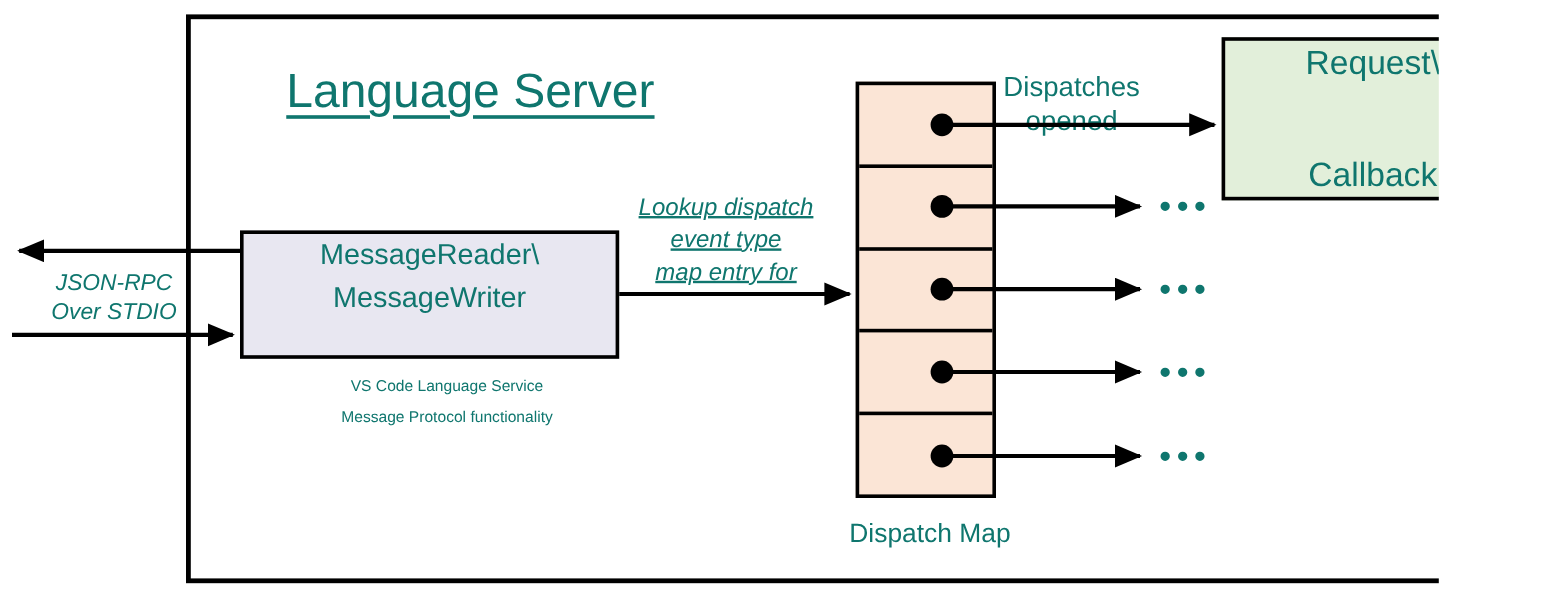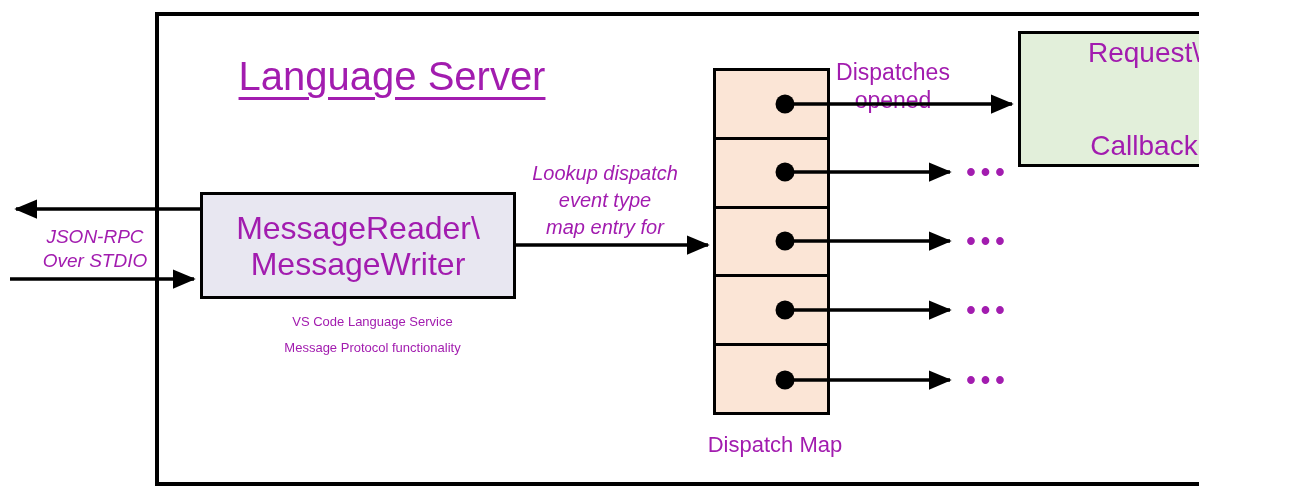--- a/index.html
+++ b/index.html
@@ -1,47 +1,47 @@
 <!DOCTYPE html>
 <html style="--message-box-fill: #E8E7F1; --dispatch-map-fill: #FBE5D6; --callback-box-fill: #E2EFDA; --line-color: #000000;"><head>
 <meta charset="utf-8">
 <style>
   html,body{margin:0;padding:0;background:#ffffff;}
   .canvas{
     position:relative;width:1199px;height:494px;overflow:hidden;
-    background:#ffffff;color:#a21caf;
+    background:#ffffff;color:#0f766e;
     font-family:"Liberation Sans", sans-serif;
   }
   .abs{position:absolute;}
   .outer{
     left:155px;top:12px;width:1128px;height:474px;
     border:4px solid #000;box-sizing:border-box;background:#fff;
   }
   .title{
     left:228px;top:52px;width:328px;height:50px;line-height:48px;
     font-size:40px;text-align:center;
     text-decoration:underline;text-decoration-thickness:3px;text-underline-offset:7px;
   }
   .stdio-label{
     left:25px;top:225px;width:140px;text-align:center;
     font-size:19px;font-style:italic;line-height:24px;
   }
   .msg-box{
     left:200px;top:192px;width:316px;height:107px;box-sizing:border-box;
     border:3px solid #000;background:var(--message-box-fill,#E8E7F1);
-    display:flex;flex-direction:column;justify-content:center;align-items:center;
-    font-size:32px;line-height:36px;text-align:center;
+    display:flex;flex-direction:column;justify-content:flex-start;align-items:center;
+    font-size:24px;line-height:36px;text-align:center;
   }
   .msg-caption{
     left:205px;top:309px;width:335px;text-align:center;
     font-size:13px;line-height:26px;
   }
   .lookup-label{
     left:515px;top:160px;width:180px;text-align:center;
-    font-size:20px;font-style:italic;line-height:27px;
+    font-size:20px;font-style:italic;line-height:27px;text-decoration:underline;
   }
   .dispatch-map{
     left:713px;top:68px;width:117px;height:347px;box-sizing:border-box;
     border:3px solid #000;background:var(--dispatch-map-fill,#FBE5D6);
     display:flex;flex-direction:column;
   }
   .dispatch-map .cell{flex:1;border-bottom:3px solid #000;}
   .dispatch-map .cell:last-child{border-bottom:none;}
   .map-caption{
     left:650px;top:431px;width:250px;text-align:center;

